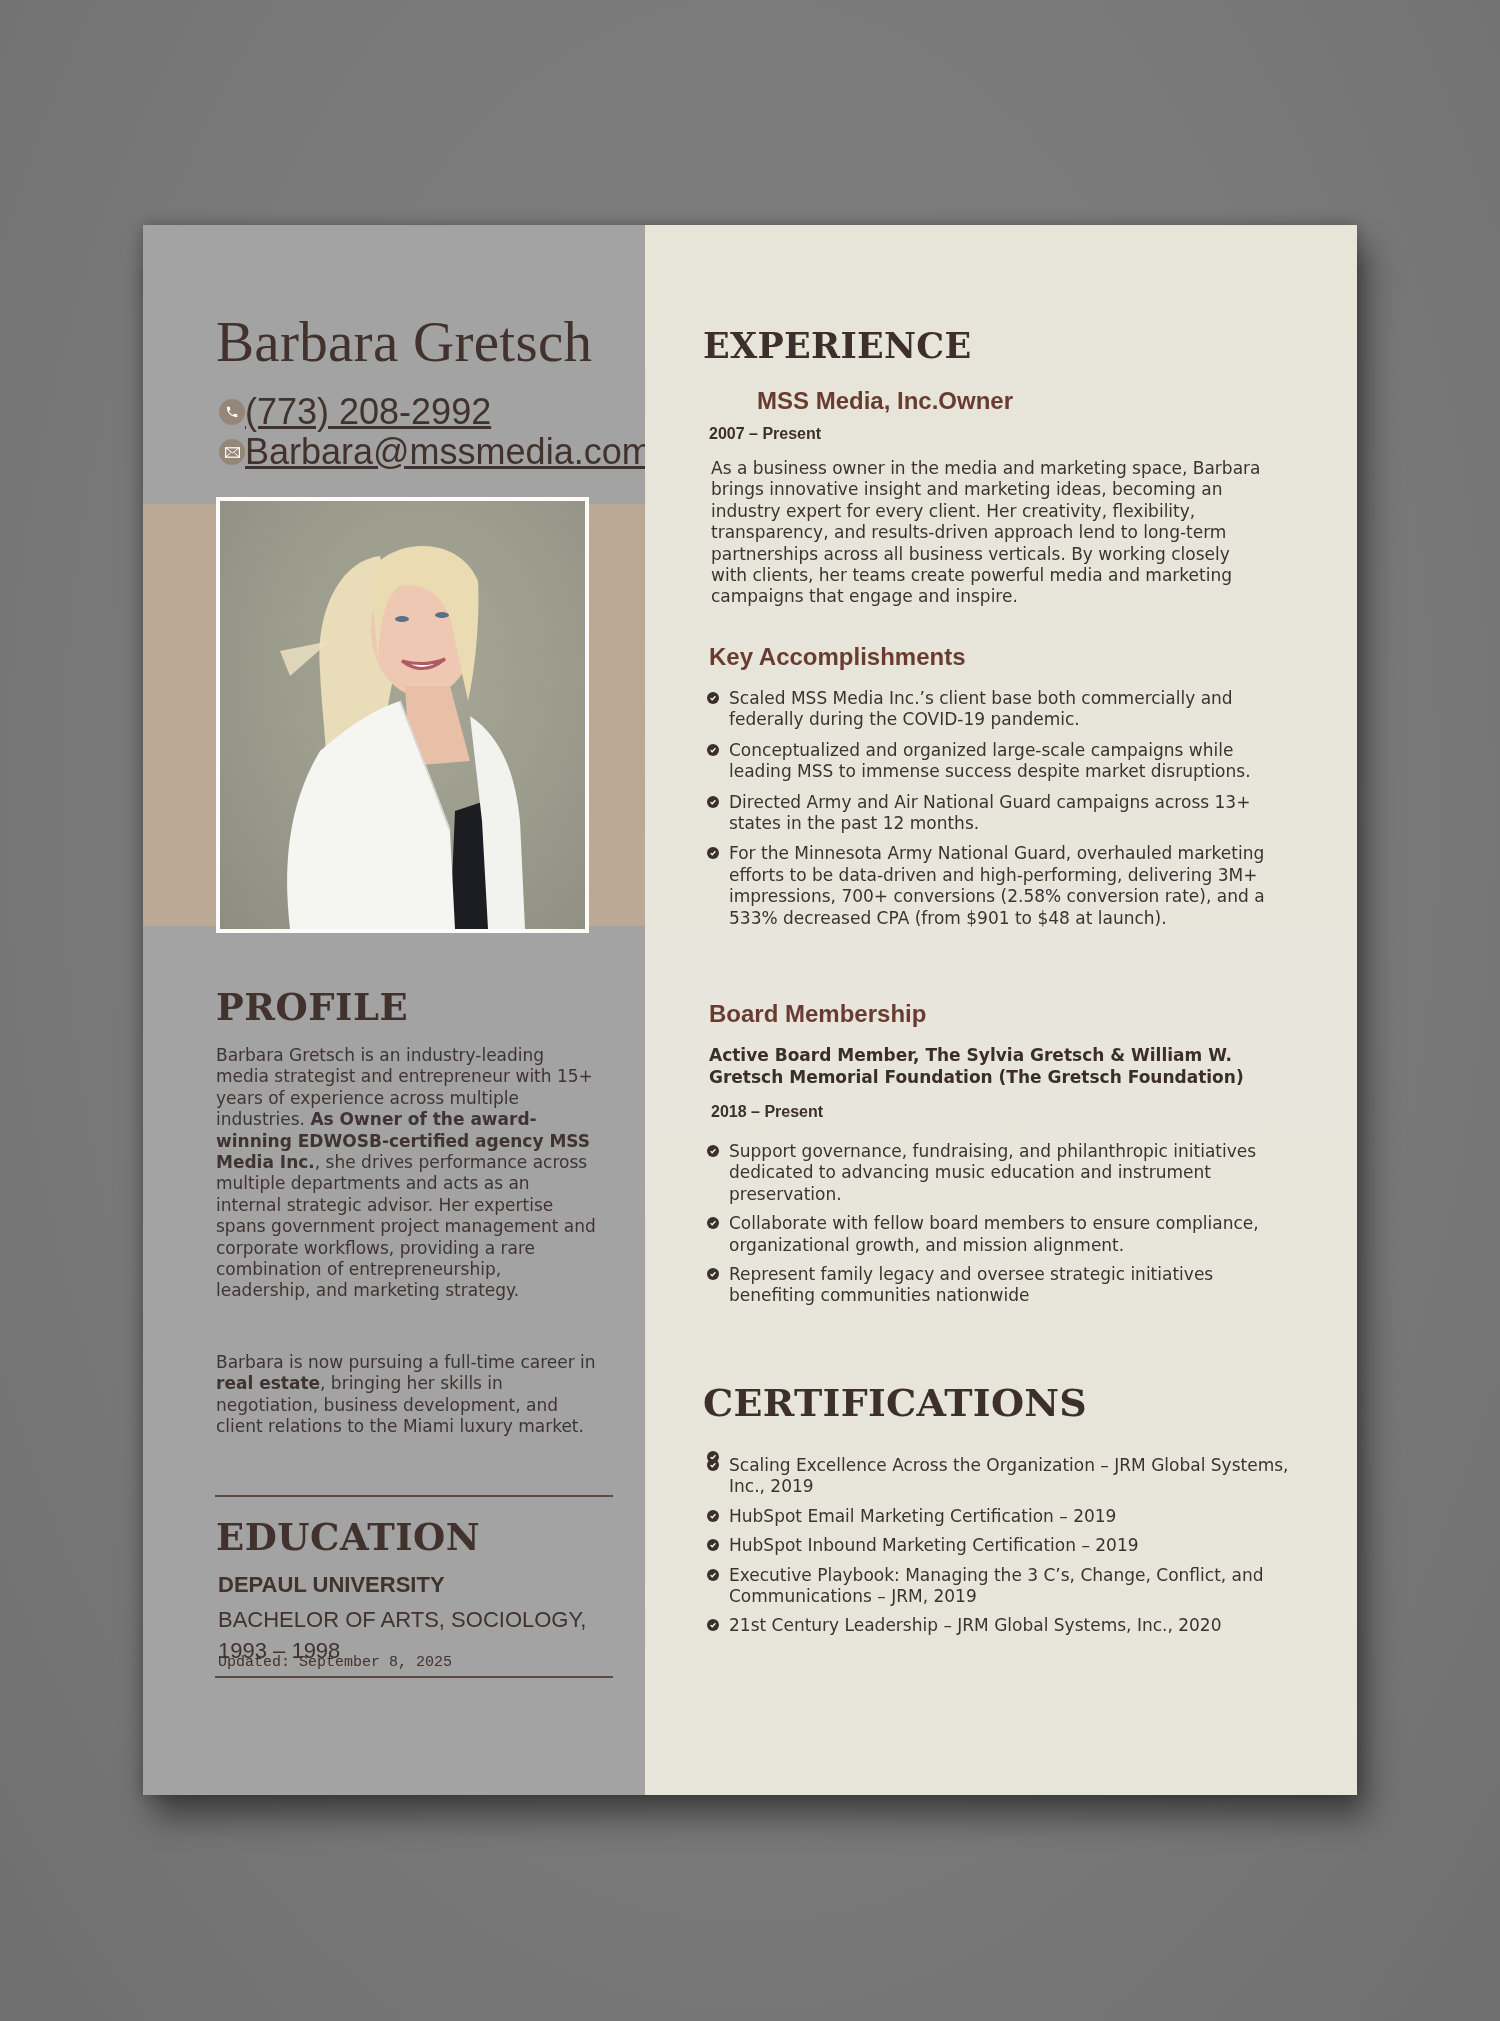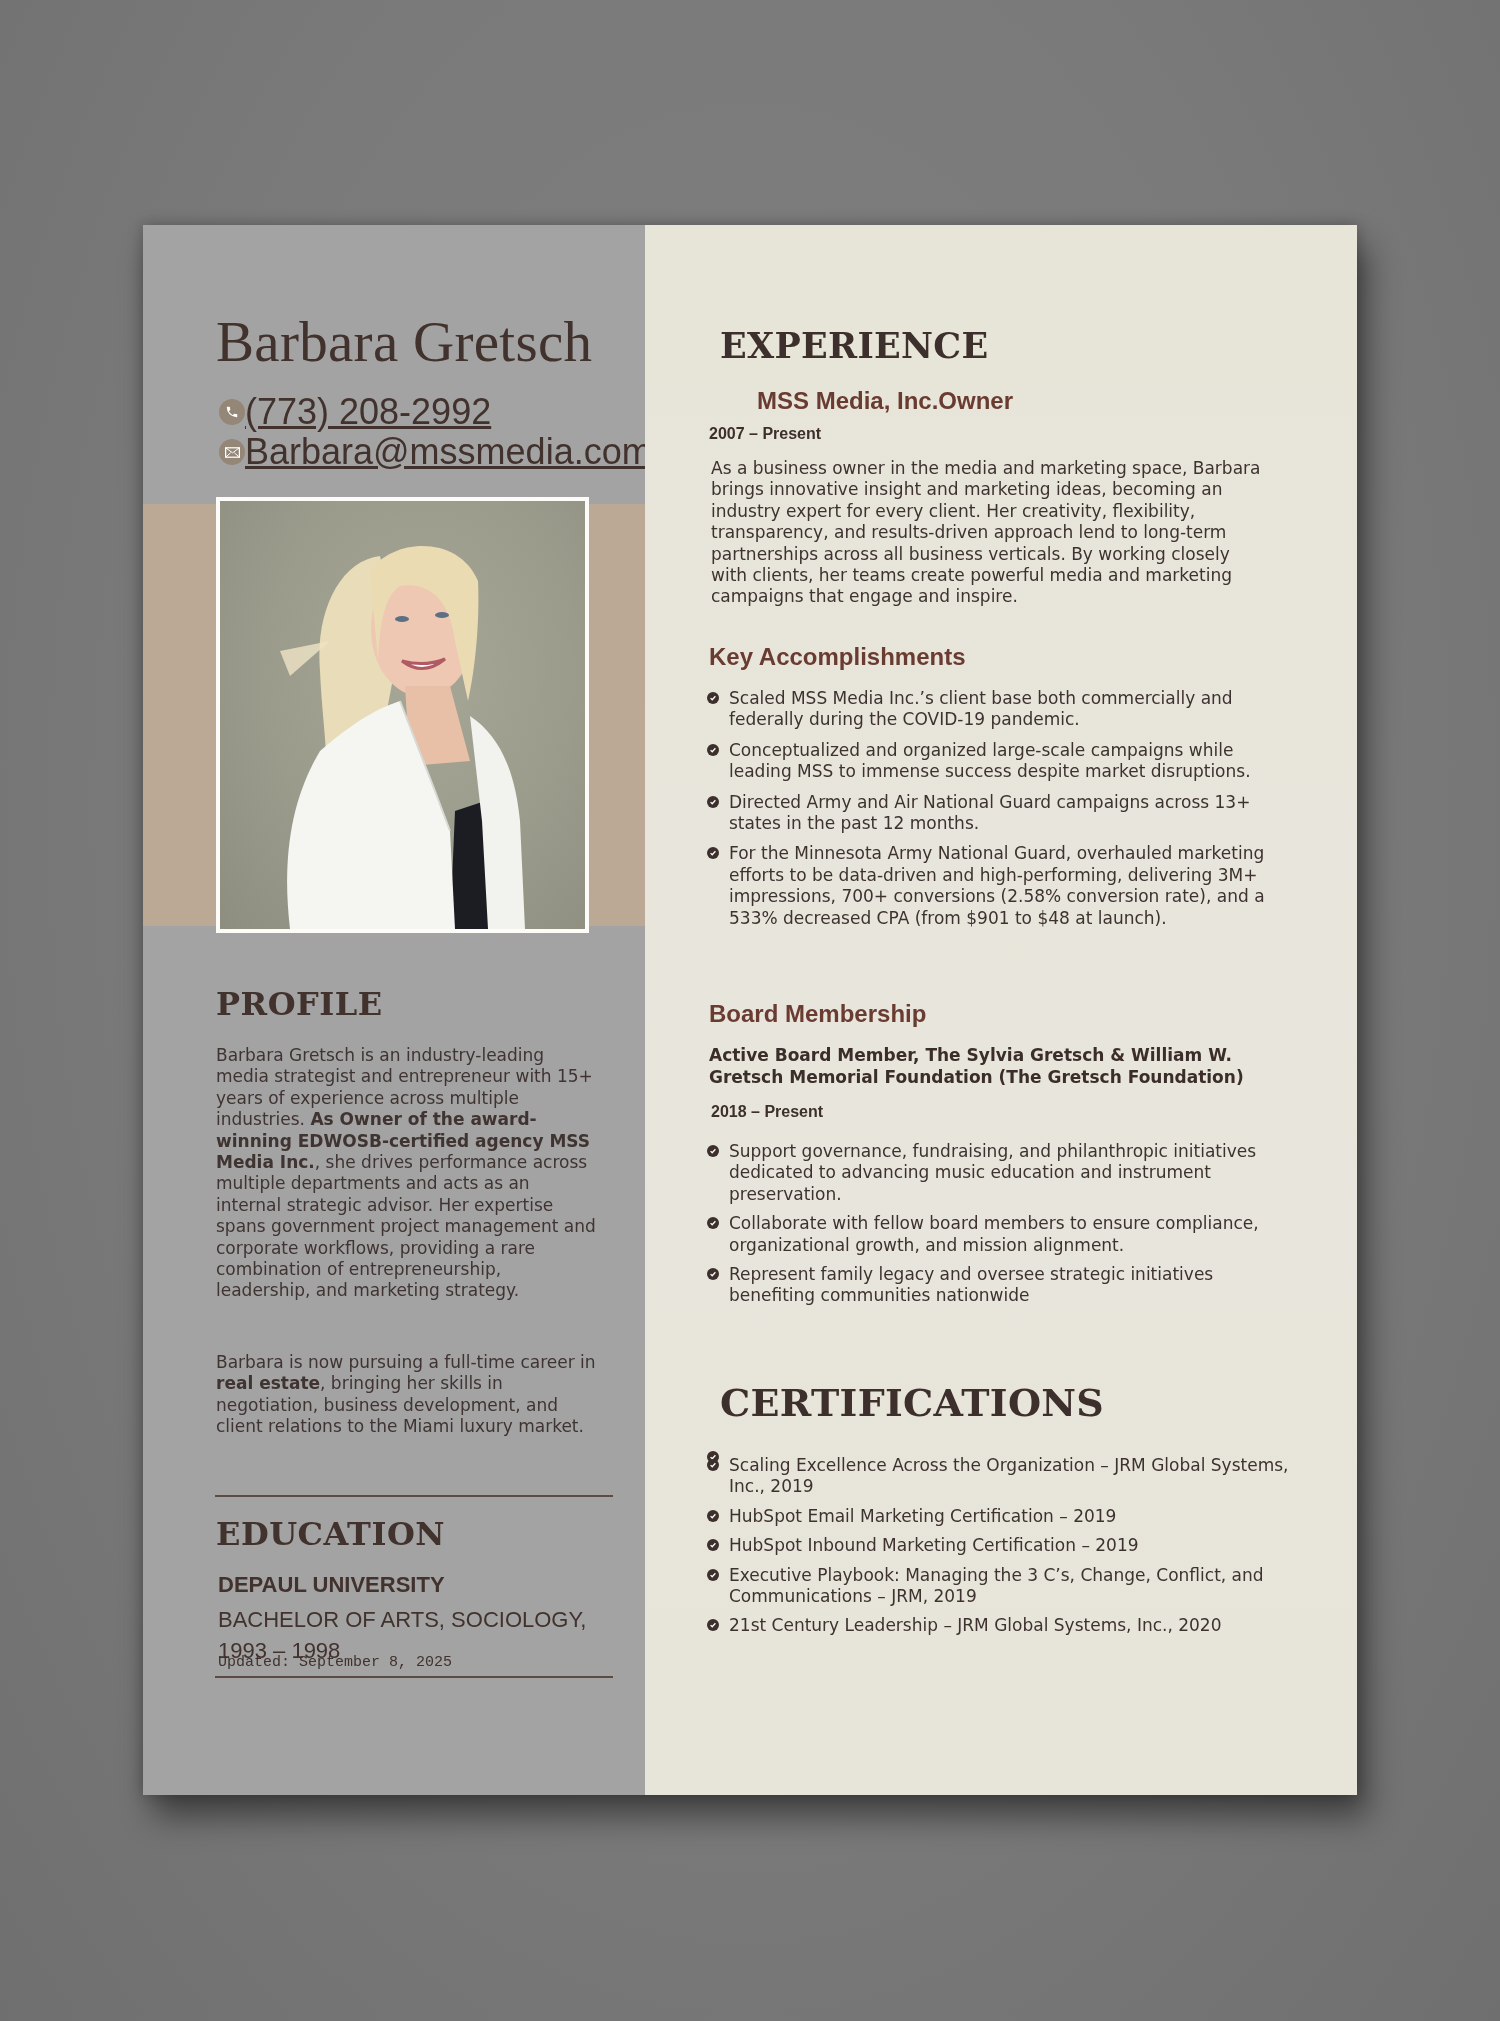--- a/index.html
+++ b/index.html
@@ -58,21 +58,21 @@
     background: #fdfcf9; padding: 4px;
   }
   .photo {
     width: 100%; height: 100%;
     background: radial-gradient(ellipse at 55% 40%, #a6a797 0%, #9a9b8b 55%, #8d8e80 100%);
     position: relative; overflow: hidden;
   }
   .h-left {
     position: absolute; left: 73px;
     font-family: "DejaVu Serif", serif; font-weight: bold;
-    font-size: 32px; color: #41322d; letter-spacing: 0.5px;
+    font-size: 37px; color: #41322d; letter-spacing: 0.5px;
   }
   .profile-h { top: 760px; }
   .profile-text {
     position: absolute; left: 73px; width: 380px;
     font-family: "DejaVu Sans", sans-serif;
     font-size: 17px; line-height: 21.4px; color: #3f3431;
   }
   .profile-p1 { top: 820px; }
   .profile-p2 { top: 1127px; }
   .profile-text b { font-weight: bold; }
@@ -93,21 +93,21 @@
     font-size: 22px; line-height: 31px; color: #41322d;
   }
   .updated {
     position: absolute; left: 75px; top: 1429px;
     font-family: Liberation Mono, monospace;
     font-size: 15px; color: #41322d;
   }
 
   
   .h-right {
-    position: absolute; left: 75px;
+    position: absolute; left: 58px;
     font-family: "DejaVu Serif", serif; font-weight: bold;
     color: #3d302c;
   }
   .exp-h { top: 100px; font-size: 35px; letter-spacing: 0.3px; }
   .cert-h { top: 1155px; font-size: 38px; letter-spacing: 0.3px; }
   .sub-h {
     position: absolute; left: 64px;
     font-family: "Liberation Sans", sans-serif; font-weight: bold;
     font-size: 24px; color: #6a3b31;
   }

